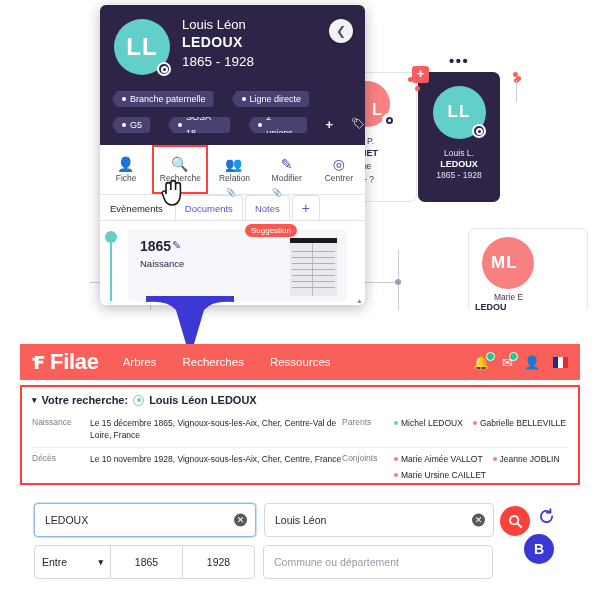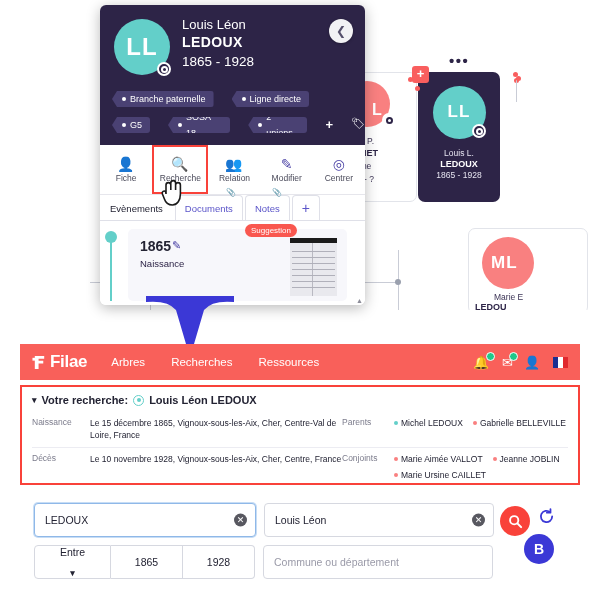--- a/index.html
+++ b/index.html
@@ -121,21 +121,21 @@
 
   
   .filae { position:absolute; left:20px; top:344px; width:560px; height:145px; }
   .navbar {
     position:relative; height:36px; background:#f9605a; display:flex; align-items:center; padding:0 12px;
   }
   .logo { display:flex; align-items:center; gap:3px; }
   .logo .mark {
     width:15px;height:15px; position:relative;
   }
-  .logo .wordmark { color:#fff; font-size:17px; font-weight:bold; letter-spacing:-.3px; }
+  .logo .wordmark { color:#fff; font-size:22px; font-weight:bold; letter-spacing:-.3px; }
   .navlinks { display:flex; gap:26px; margin-left:24px; }
   .navlink { color:#fff; font-size:11.5px; }
   .navright { margin-left:auto; display:flex; align-items:center; gap:12px; }
   .nicon { position:relative; color:#fff; font-size:13px; line-height:1; }
   .nbadge { position:absolute; right:-5px; top:-4px; width:9px;height:9px;border-radius:50%;
     background:#1fc98a; border:1.5px solid #fff; }
   .flag { width:15px; height:11px; display:flex; }
   .flag i { flex:1; } .flag .b{background:#1c2f91;} .flag .w{background:#fff;} .flag .r{background:#e0282e;}
 
   .result-box {
@@ -166,21 +166,21 @@
   .field .ph { color:#9a9aa8;text-align:right; }
   .clearx {
     position:absolute; right:8px; top:50%; transform:translateY(-50%);
     width:13px;height:13px;border-radius:50%; background:#585860; color:#fff;
     font-size:9px; line-height:13px; text-align:center;
   }
   .w1 { width:222px; } .w2 { width:230px; }
   .selbox {
     width:77px; height:34px; border:1px solid #d6d8e0; border-radius:4px 0 0 4px;
     display:flex; align-items:center; justify-content:space-between; padding:0 7px;
-    font-size:10.5px; color:#232333; background:#fff;flex-direction:column;
+    font-size:10.5px; color:#232333; background:#fff;
   }
   .selbox .cv { font-size:9px; font-weight:bold; }
   .yrbox {
     width:72px; height:34px; border:1px solid #d6d8e0; border-left:none;
     display:flex; align-items:center; justify-content:center; font-size:10.5px; color:#232333; background:#fff;
   }
   .yrbox.last { border-radius:0 4px 4px 0; }
   .btn-search {
     position:absolute; left:500px; top:506px; width:30px;height:30px;border-radius:50%;
     background:#f9423a; color:#fff; display:flex; align-items:center; justify-content:center; font-size:13px;

